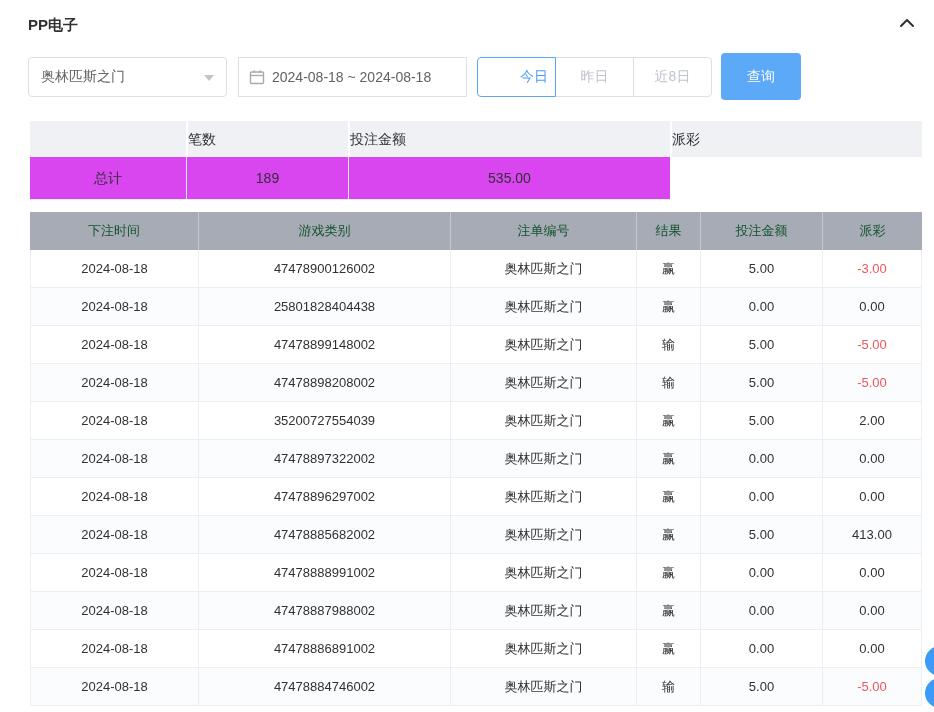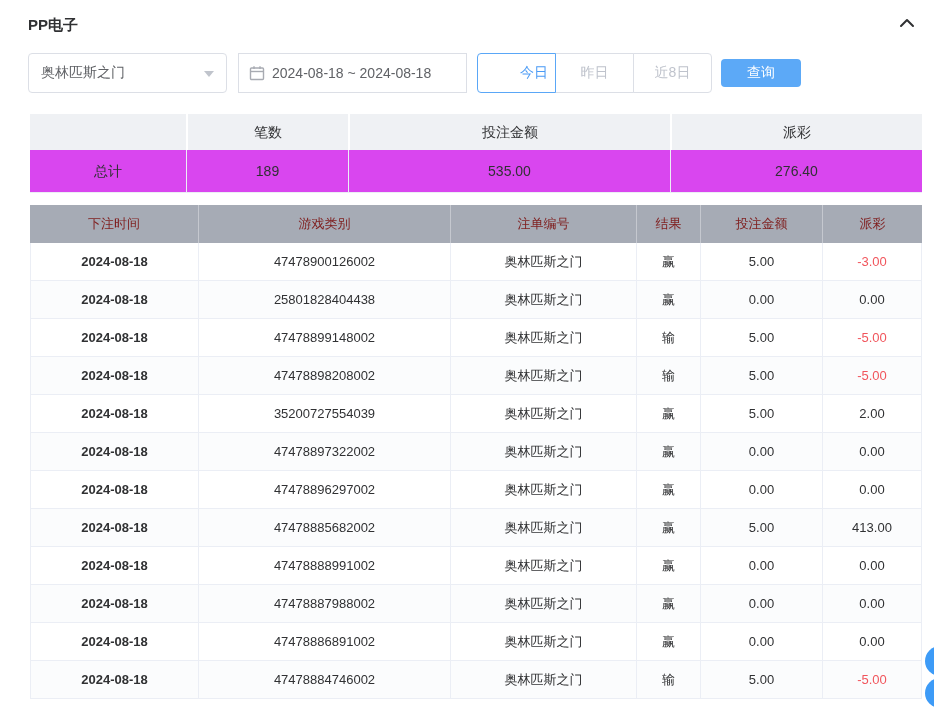--- a/index.html
+++ b/index.html
@@ -39,53 +39,53 @@
   .btn-group { display: flex; margin-left: 10px; }
   .quick-btn {
     width: 79px; height: 40px; background: #fff; border: 1px solid #dcdfe6;
     font-size: 14px; color: #bfc3cc; cursor: pointer; margin-left: -1px; position: relative;
     font-family: inherit;
   }
   .quick-btn:first-child { margin-left: 0; border-radius: 4px 0 0 4px; }
   .quick-btn:last-child { border-radius: 0 4px 4px 0; }
   .quick-btn.active { color: #4b9bf5; border-color: #5aa7f7; z-index: 2; padding-left: 35px; }
   .query-btn {
-    width: 80px; height: 28px; margin-left: 9px; background: #5ca9f7; color: #fff;
+    width: 80px; height: 47px; margin-left: 9px; background: #5ca9f7; color: #fff;
     border: none; border-radius: 4px; font-size: 14px; cursor: pointer; font-family: inherit;
   }
 
   
   .summary { margin: 21px 12px 0 30px; width: 892px; font-size: 14px; }
   .summary-head { display: grid; grid-template-columns: 156px 162px 322px 252px; }
   .summary-head .sh {
-    background: #eff1f4; height: 36px; line-height: 36px; text-align: center; color: #303133;
+    background: #eff1f4; height: 36px; line-height: 36px; text-align: left; color: #303133;
   }
   .summary-head .sh + .sh { border-left: 2px solid #ffffff; }
   .summary-body { display: grid; grid-template-columns: 156px 162px 322px 252px; }
   .summary-body .sc {
     height: 43px; line-height: 43px; text-align: center; background: #d946ef;
     border-bottom: 1px solid #ebeef5;
   }
   .summary-body .sc + .sc { border-left: 1px solid #ebeef5; }
 
   
   .table { margin: 12px 12px 0 30px; width: 892px; font-size: 13px; }
   .thead { display: grid; grid-template-columns: 169px 252px 186px 64px 122px 99px; background: #a6abb5; }
   .thead .th {
-    height: 38px; line-height: 38px; text-align: center; color: #7f1d1d;
+    height: 38px; line-height: 38px; text-align: center; color: #14532d;
     border-right: 1px solid rgba(255,255,255,0.35);
   }
   .thead .th:last-child { border-right: none; }
   .trow { display: grid; grid-template-columns: 169px 252px 186px 64px 122px 99px; background: #fff; }
   .trow:nth-child(even) { background: #fbfcfd; }
   .trow .td {
     height: 38px; line-height: 38px; text-align: center; color: #303133;
     border-bottom: 1px solid #ebeef5; border-right: 1px solid #ebeef5;
   }
-  .trow .td:first-child { border-left: 1px solid #ebeef5; font-weight: bold; }
+  .trow .td:first-child { border-left: 1px solid #ebeef5; }
   .td.neg { color: #f1555c; }
 
   
   .fab { position: absolute; width: 30px; height: 30px; border-radius: 50%; background: #3d9bf7; right: -21px; }
   .fab-1 { top: 646px; }
   .fab-2 { top: 678px; }
 </style>
 </head>
 <body>
 
@@ -131,21 +131,20 @@
   <div class="summary-head">
     <div class="sh"></div>
     <div class="sh">笔数</div>
     <div class="sh">投注金额</div>
     <div class="sh">派彩</div>
   </div>
   <div class="summary-body">
     <div class="sc">总计</div>
     <div class="sc">189</div>
     <div class="sc">535.00</div>
-    <div class="sc">276.40</div>
   </div>
 </div>
 
 <div class="table">
   <div class="thead">
     <div class="th">下注时间</div>
     <div class="th">游戏类别</div>
     <div class="th">注单编号</div>
     <div class="th">结果</div>
     <div class="th">投注金额</div>

